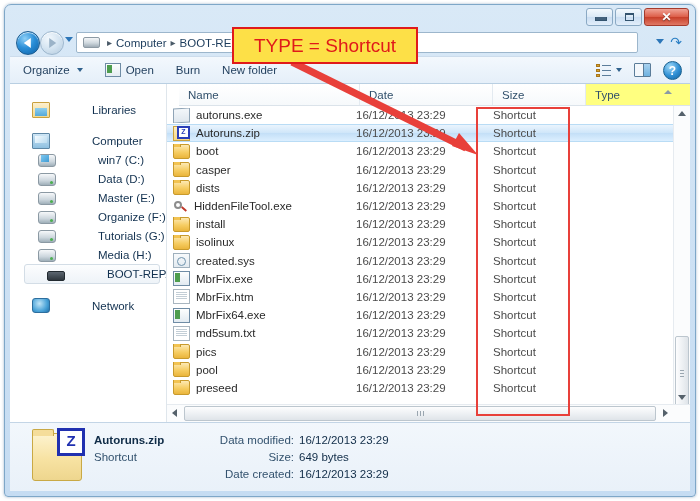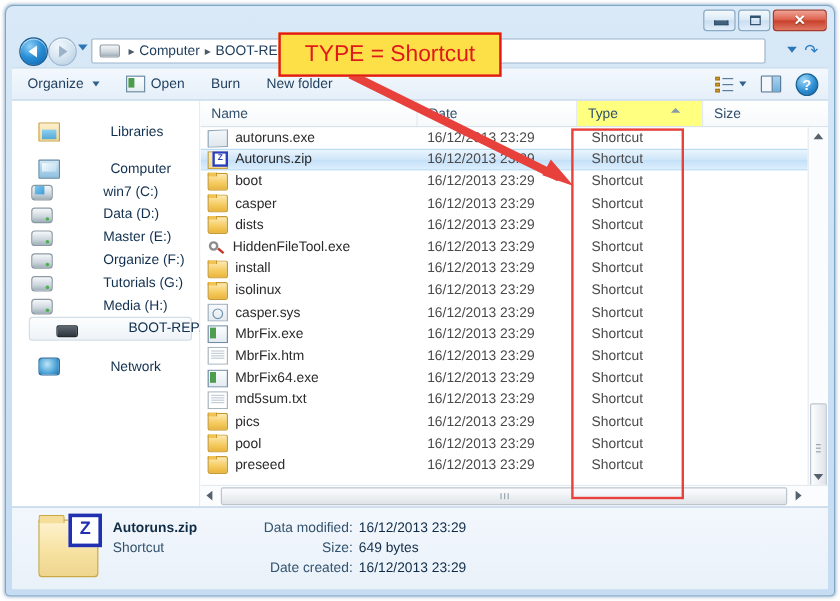--- a/index.html
+++ b/index.html
@@ -226,21 +226,21 @@
     border-right: 1px solid #dfe6ec;
     padding-top: 16px;
     box-sizing: border-box;
     overflow: hidden;
   }
   .nav-item {
     height: 19px; display: flex; align-items: center;
     font-size: 11.5px; color: #11304f;
     padding-left: 22px; white-space: nowrap; gap: 36px;
   }
-  .nav-item.indent { padding-left: 16px; }
+  .nav-item.indent { padding-left: 28px; }
   .nav-item.sel {
     background: linear-gradient(180deg, #fcfdfe 0%, #eef3f8 100%);
     border: 1px solid #d3dde6;
     border-radius: 3px;
     margin: 0 6px 0 14px;
     padding-left: 22px;
     height: 18px;
   }
   .nav-gap { height: 12px; }
   .ico { width: 16px; height: 14px; margin-right: 6px; flex: none; position: relative; }
@@ -283,21 +283,21 @@
   .ico-net {
     background: radial-gradient(circle at 40% 35%, #bfe4f7 0%, #4aa3d8 60%, #1f6fa8 100%);
     border: 1px solid #2d6e9e; border-radius: 3px; height: 13px;
   }
 
   
   #listarea {
     flex: 1; position: relative; overflow: hidden; background: #fff;
   }
   #colhead {
-    position: absolute; left: 0; top: 0; right: 0; height: 22px;
+    position: absolute; left: 12px; top: 0; right: 0; height: 22px;
     background: linear-gradient(180deg, #ffffff 0%, #f6f9fb 100%);
     border-bottom: 1px solid #dbe3ea;
     display: flex; box-sizing: border-box;
   }
   .col {
     font-size: 11.5px; color: #31506b;
     display: flex; align-items: center;
     padding-left: 9px; box-sizing: border-box;
     border-left: 1px solid #e3eaf0;
     position: relative;
@@ -615,27 +615,27 @@
         </div>
 
       <div id="listarea">
         <div id="colhead">
             <div class="col col-name">
               <span>Name</span>
             </div>
             <div class="col col-date">
               <span>Date</span>
             </div>
+            <div class="col col-size">
+              <span>Size</span>
+            </div>
             <div class="col col-type">
               <span>Type</span>
               <span class="sort-asc"></span>
             </div>
-            <div class="col col-size">
-              <span>Size</span>
-            </div>
           </div>
         <div id="rows">
             <div class="row">
               <div class="cell-name">
                 <span class="fico fico-exe2"></span>
                 <span>autoruns.exe</span>
               </div>
               <div class="cell-date">16/12/2013 23:29</div>
               <div class="cell-type">Shortcut</div>
               <div class="cell-size"></div>
@@ -699,21 +699,21 @@
                 <span class="fico fico-folder"></span>
                 <span>isolinux</span>
               </div>
               <div class="cell-date">16/12/2013 23:29</div>
               <div class="cell-type">Shortcut</div>
               <div class="cell-size"></div>
             </div>
             <div class="row">
               <div class="cell-name">
                 <span class="fico fico-sys"></span>
-                <span>casper.sys</span>
+                <span>created.sys</span>
               </div>
               <div class="cell-date">16/12/2013 23:29</div>
               <div class="cell-type">Shortcut</div>
               <div class="cell-size"></div>
             </div>
             <div class="row">
               <div class="cell-name">
                 <span class="fico fico-exe"></span>
                 <span>MbrFix.exe</span>
               </div>

